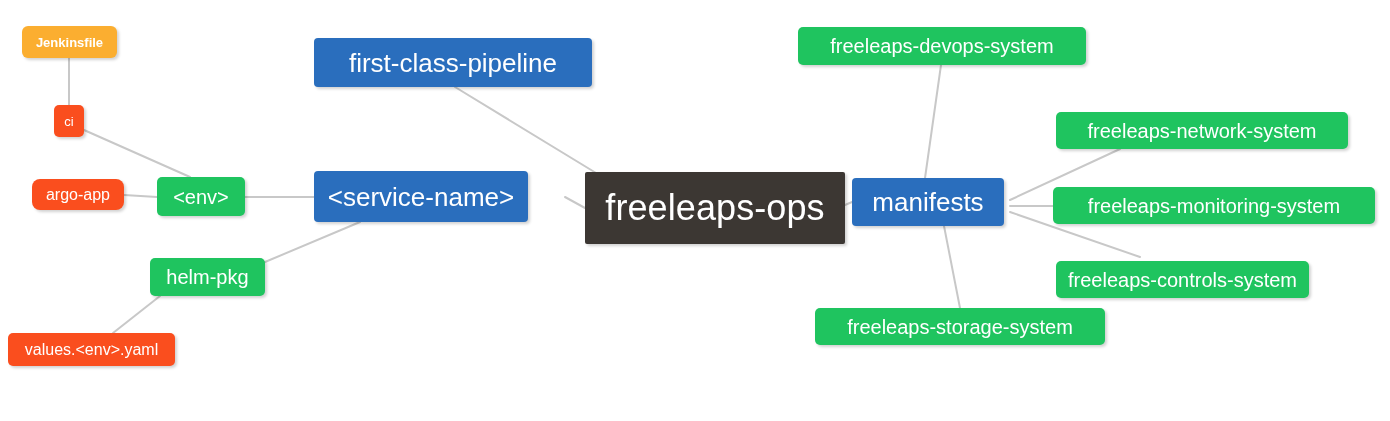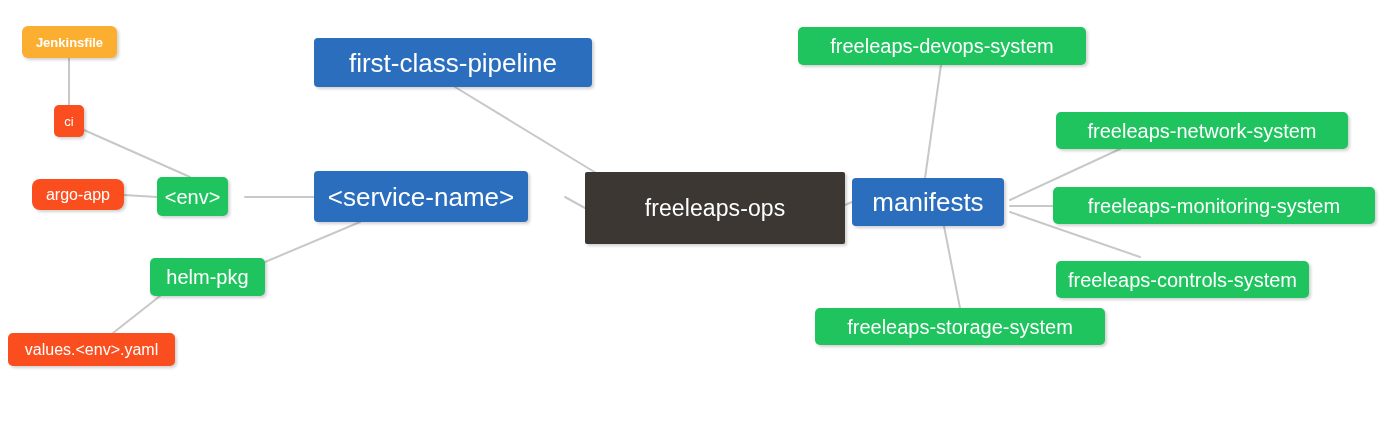--- a/index.html
+++ b/index.html
@@ -39,21 +39,21 @@
     justify-content: center;
     color: #ffffff;
     white-space: nowrap;
     line-height: 1;
     box-shadow: 2px 2px 3px rgba(0,0,0,0.18);
     padding: 0 10px;
   }
   .node.root {
     background: #3c3733;
     border-radius: 2px;
-    font-size: 23px;
+    font-size: 36px;
     letter-spacing: 0.1px;
   }
   .node.blue   { background: #2a6ebd; border-radius: 4px; }
   .node.green  { background: #1fc45f; border-radius: 5px; }
   .node.orange { background: #fbae30; border-radius: 6px; }
   .node.red    { background: #fa4e1e; border-radius: 5px; }
 
   .size-xl  { font-size: 26px; }
   .size-lg  { font-size: 20px; }
   .size-md  { font-size: 20px; }
@@ -78,21 +78,21 @@
       <line x1="1010" y1="200" x2="1120" y2="149" stroke="#c8c8c8" stroke-width="2" stroke-linecap="round"></line>
       <line x1="1010" y1="206" x2="1053" y2="206" stroke="#c8c8c8" stroke-width="2" stroke-linecap="round"></line>
       <line x1="1010" y1="212" x2="1140" y2="257" stroke="#c8c8c8" stroke-width="2" stroke-linecap="round"></line>
       <line x1="944" y1="226" x2="960" y2="308" stroke="#c8c8c8" stroke-width="2" stroke-linecap="round"></line>
     </svg>
   <div id="node-layer">
       <div class="node root root" style="left: 585px; top: 172px; width: 260px; height: 72px;">freeleaps-ops</div>
       <div class="node blue size-xl" style="left: 314px; top: 38px; width: 278px; height: 49px;">first-class-pipeline</div>
       <div class="node blue size-xl" style="left: 314px; top: 171px; width: 214px; height: 51px;">&lt;service-name&gt;</div>
       <div class="node blue size-xl" style="left: 852px; top: 178px; width: 152px; height: 48px;">manifests</div>
-      <div class="node green size-md" style="left: 157px; top: 177px; width: 71px; height: 39px;">&lt;env&gt;</div>
+      <div class="node green size-md" style="left: 157px; top: 177px; width: 88px; height: 39px;">&lt;env&gt;</div>
       <div class="node green size-md" style="left: 150px; top: 258px; width: 115px; height: 38px;">helm-pkg</div>
       <div class="node green size-lg" style="left: 798px; top: 27px; width: 288px; height: 38px;">freeleaps-devops-system</div>
       <div class="node green size-lg" style="left: 1056px; top: 112px; width: 292px; height: 37px;">freeleaps-network-system</div>
       <div class="node green size-lg" style="left: 1053px; top: 187px; width: 322px; height: 37px;">freeleaps-monitoring-system</div>
       <div class="node green size-lg" style="left: 1056px; top: 261px; width: 253px; height: 37px;">freeleaps-controls-system</div>
       <div class="node green size-lg" style="left: 815px; top: 308px; width: 290px; height: 37px;">freeleaps-storage-system</div>
       <div class="node orange size-xs" style="left: 22px; top: 26px; width: 95px; height: 32px; font-weight: bold;">Jenkinsfile</div>
       <div class="node red size-xs" style="left: 54px; top: 105px; width: 30px; height: 32px;">ci</div>
       <div class="node red size-sm" style="left: 32px; top: 179px; width: 92px; height: 31px; border-radius: 8px;">argo-app</div>
       <div class="node red size-sm" style="left: 8px; top: 333px; width: 167px; height: 33px;">values.&lt;env&gt;.yaml</div>

